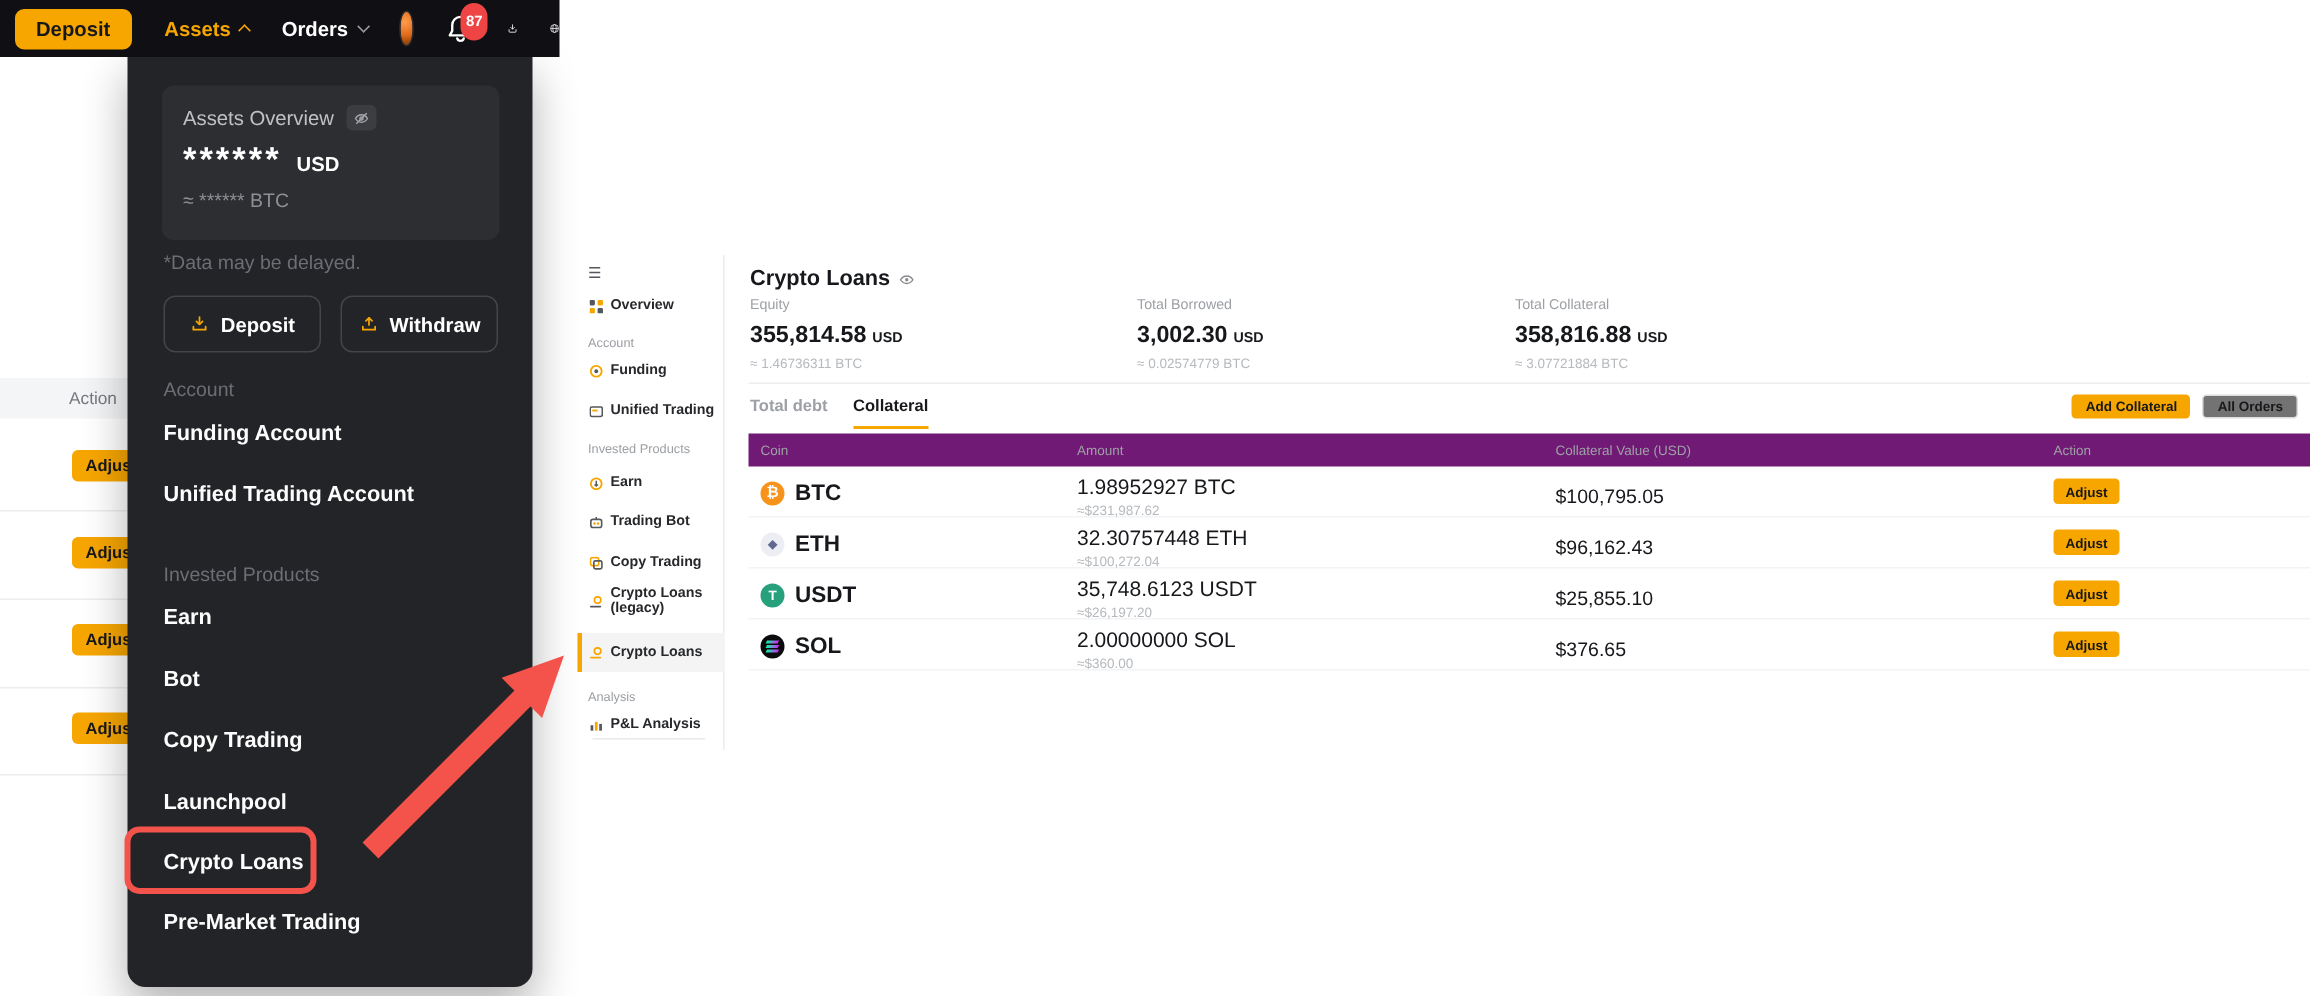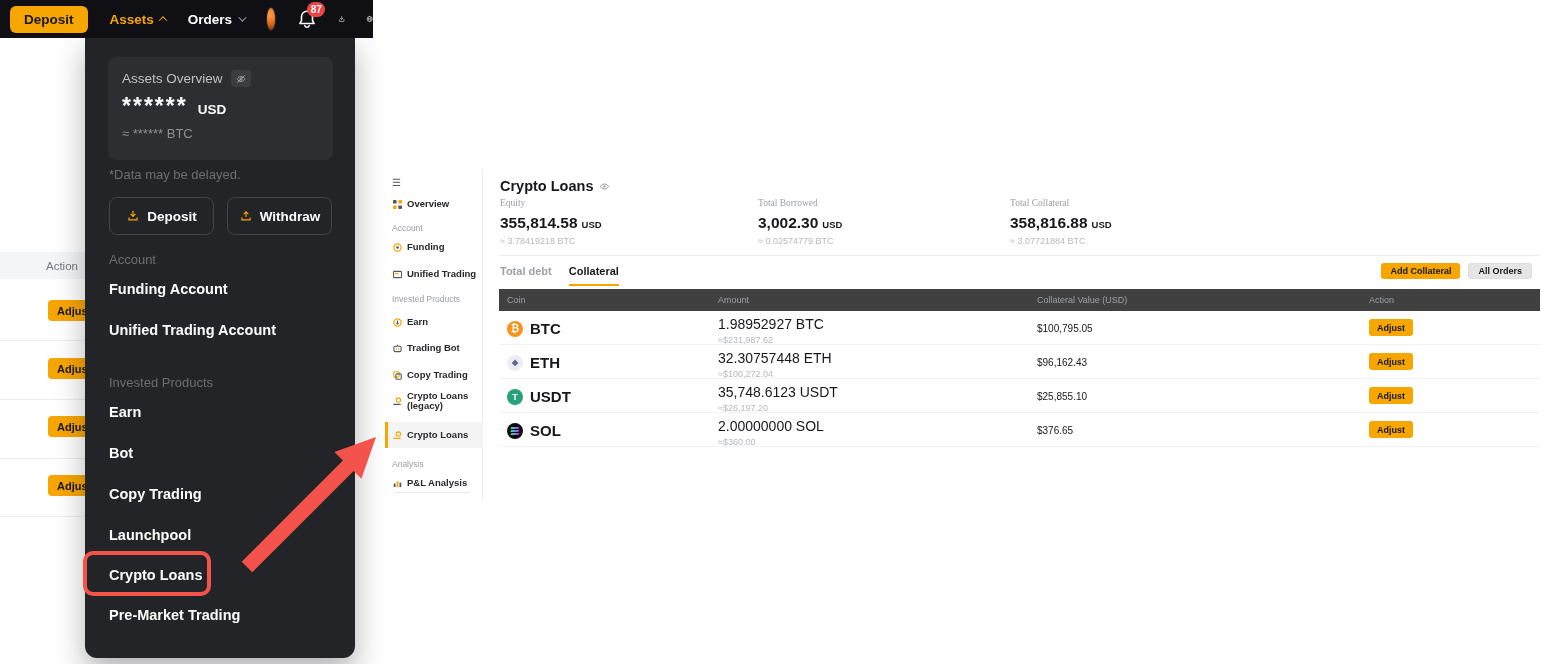--- a/index.html
+++ b/index.html
@@ -16,21 +16,21 @@
   
   .topnav { position:absolute; left:0; top:0; width:373px; height:38px; background:#101014; display:flex; align-items:center; z-index:6; }
   .btn-deposit { margin-left:10px; height:27px; padding:0 14px; background:#f7a600; color:#17181b; border:none; border-radius:6px; font-weight:bold; font-size:13.5px; font-family:inherit; }
   .nav-item { display:flex; align-items:center; gap:6px; font-size:13.5px; font-weight:bold; color:#fff; margin-left:22px; cursor:pointer; }
   .nav-item.active { color:#f7a600; }
   .chev { width:6px; height:6px; border-right:1.8px solid currentColor; border-bottom:1.8px solid currentColor; display:inline-block; }
   .chev.up { transform:rotate(-135deg) translate(-1px,-1px); }
   .chev.down { transform:rotate(45deg) translateY(-2px); color:#9a9da1; }
   .avatar { width:24px; height:24px; border-radius:50%; margin-left:22px; background:radial-gradient(circle at 35% 30%, #ff9d4d 0%, #e06a1a 55%, #7c3a05 100%); border:1px solid #2a2b2e; }
   .bellwrap { position:relative; margin-left:20px; width:22px; height:22px; }
-  .badge { position:absolute; top:-6px; left:11px; min-width:18px; height:15px; border-radius:9px; background:#ef4444; color:#fff; font-size:10px; font-weight:bold; display:flex; align-items:center; justify-content:center; padding:0 3px; }
+  .badge { position:absolute; top:-6px; left:11px; min-width:18px; height:25px; border-radius:9px; background:#ef4444; color:#fff; font-size:10px; font-weight:bold; display:flex; align-items:center; justify-content:center; padding:0 3px; }
   .navicon { margin-left:20px; width:20px; height:20px; }
 
   
   .panel { position:absolute; left:85px; top:36px; width:270px; height:622px; background:#232427; border-radius:0 0 12px 12px; box-shadow:0 14px 30px rgba(0,0,0,.30); z-index:5; }
   .ov-card { position:absolute; left:23px; top:21px; width:225px; height:103px; background:#2d2e31; border-radius:8px; padding:13px 14px; }
   .ov-title-row { display:flex; align-items:center; gap:8px;text-align:right; }
   .ov-title { color:#bfc1c4; font-size:13.5px; }
   .eyebox { width:20px; height:17px; background:#3b3d41; border-radius:4px; display:flex; align-items:center; justify-content:center; }
   .ov-masked { margin-top:9px; display:flex; align-items:baseline; gap:10px; }
   .ov-stars { color:#fff; font-size:23px; font-weight:bold; letter-spacing:2px; line-height:20px; }
@@ -52,48 +52,48 @@
   .sb-label { position:absolute; left:7px; color:#9b9ea3; font-size:8.5px; }
   .sb-active-band { position:absolute; left:0; top:252px; width:98px; height:26px; background:#f4f4f5; }
   .sb-accent { position:absolute; left:0; top:252px; width:2.5px; height:26px; background:#f7a600; }
   .sb-bottomline { position:absolute; left:10px; top:322px; width:75px; height:1px; background:#e8e9eb; }
   .sic { width:10px; height:10px; display:inline-flex; align-items:center; justify-content:center; flex:0 0 auto; }
 
   .mc { position:absolute; left:114px; top:0; width:1041px; height:290px; }
   .mc-title-row { position:absolute; left:1px; top:8px; display:flex; align-items:center; gap:6px; }
   .mc-title { font-size:14.5px; font-weight:bold; color:#17181b; }
   .stat { position:absolute; top:28px; width:250px; }
-  .stat .lbl { color:#9da0a5; font-size:9.5px;font-family:Liberation Serif, serif; }
+  .stat .lbl { color:#9da0a5; font-size:9.5px; }
   .stat .valrow { margin-top:6px; display:flex; align-items:baseline; gap:4px; }
   .stat .val { color:#17181b; font-size:15.5px; font-weight:bold; }
   .stat .unit { color:#17181b; font-size:9.5px; font-weight:bold; }
   .stat .sub { margin-top:4px; color:#b6b9bd; font-size:9px; }
   .mc-divider { position:absolute; left:0; top:85px; width:1041px; height:1px; background:#ededf0; }
   .tabs { position:absolute; left:1px; top:95px; display:flex; gap:17px; }
   .tab { font-size:11px; font-weight:bold; color:#9da0a5; padding-bottom:7px; cursor:pointer; }
   .tab.active { color:#17181b; border-bottom:2.5px solid #f7a600; }
   .mc-actions { position:absolute; right:8px; top:93px; display:flex; gap:8px;align-items:flex-end; }
   .btn-addcol { height:16px; padding:0 9px; background:#f7a600; border:none; border-radius:3px; color:#17181b; font-size:9px; font-weight:bold; font-family:inherit; }
-  .btn-allorders { height:16px; padding:0 9px; background:#e5e5e5; border:1px solid #dcdee1; border-radius:3px; color:#17181b; font-size:9px; font-weight:bold; font-family:inherit; }
-  .thead { position:absolute; left:0; top:119px; width:1041px; height:22px; background:#404040; color:#9da0a5; font-size:9px; }
+  .btn-allorders { height:16px; padding:0 9px; background:#737373; border:1px solid #dcdee1; border-radius:3px; color:#17181b; font-size:9px; font-weight:bold; font-family:inherit; }
+  .thead { position:absolute; left:0; top:119px; width:1041px; height:22px; background:#701a75; color:#9da0a5; font-size:9px; }
   .thead span { position:absolute; top:6px; }
   .th-coin { left:8px; } .th-amount { left:219px; } .th-value { left:538px;text-align:right; } .th-action { left:870px; }
   .trow { position:absolute; left:0; width:1041px; height:34px; border-bottom:1px solid #f2f3f5; }
   .cellcoin { position:absolute; left:8px; top:9px; display:flex; align-items:center; gap:7px; }
   .coin-ic { width:16px; height:16px; border-radius:50%; display:flex; align-items:center; justify-content:center; font-weight:bold; }
   .coin-ic.btc { background:#f7931a; color:#fff; font-size:10px; }
   .coin-ic.eth { background:#eceef4; color:#62688f; font-size:8px; }
   .coin-ic.usdt { background:#26a17b; color:#fff; font-size:9px; }
   .coin-ic.sol { background:#0b0b0e; flex-direction:column; gap:1.5px; }
   .solbar { width:8px; height:1.6px; background:linear-gradient(90deg,#00ffa3,#dc1fff); transform:skewX(-25deg); }
   .ticker { font-size:15px; font-weight:bold; color:#17181b; }
   .cellamt { position:absolute; left:219px; top:5px; }
   .cellamt .a1 { font-size:14px; color:#17181b; }
   .cellamt .a2 { margin-top:3px; font-size:9px; color:#b6b9bd; }
-  .cellval { position:absolute; left:538px; top:12px; font-size:10px; color:#17181b; }
+  .cellval { position:absolute; left:538px; top:12px; font-size:13px; color:#17181b; }
   .btn-adjust { position:absolute; left:870px; top:8px; height:17px; padding:0 8px; background:#f7a600; border:none; border-radius:3px; color:#17181b; font-size:9px; font-weight:bold; font-family:inherit; }
 
   
   .hl-rect { position:absolute; left:83px; top:551px; width:128px; height:45px; border:4px solid #f4534c; border-radius:10px; z-index:20; }
   .arrow-svg { position:absolute; left:0; top:0; width:1548px; height:664px; z-index:20; pointer-events:none; }
 </style>
 </head>
 <body>
 
 <div class="stage">
@@ -312,21 +312,21 @@
           <circle cx="12" cy="12" r="2.4" fill="#85888d"></circle>
         </svg>
       </div>
 
       <div class="stat" style="left:1px">
         <div class="lbl">Equity</div>
         <div class="valrow">
           <span class="val">355,814.58</span>
           <span class="unit">USD</span>
         </div>
-        <div class="sub">≈ 3.78419218 BTC</div>
+        <div class="sub">≈ 1.46736311 BTC</div>
       </div>
       <div class="stat" style="left:259px">
         <div class="lbl">Total Borrowed</div>
         <div class="valrow">
           <span class="val">3,002.30</span>
           <span class="unit">USD</span>
         </div>
         <div class="sub">≈ 0.02574779 BTC</div>
       </div>
       <div class="stat" style="left:511px">

